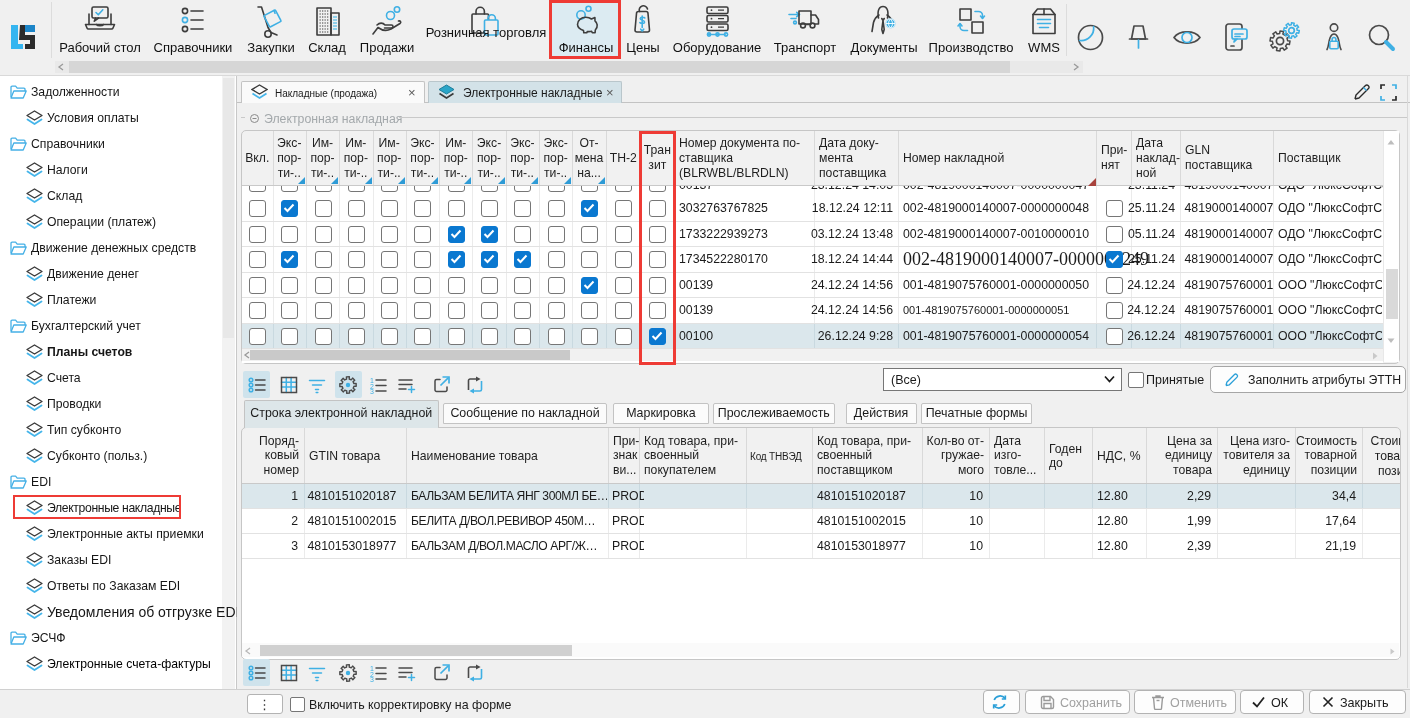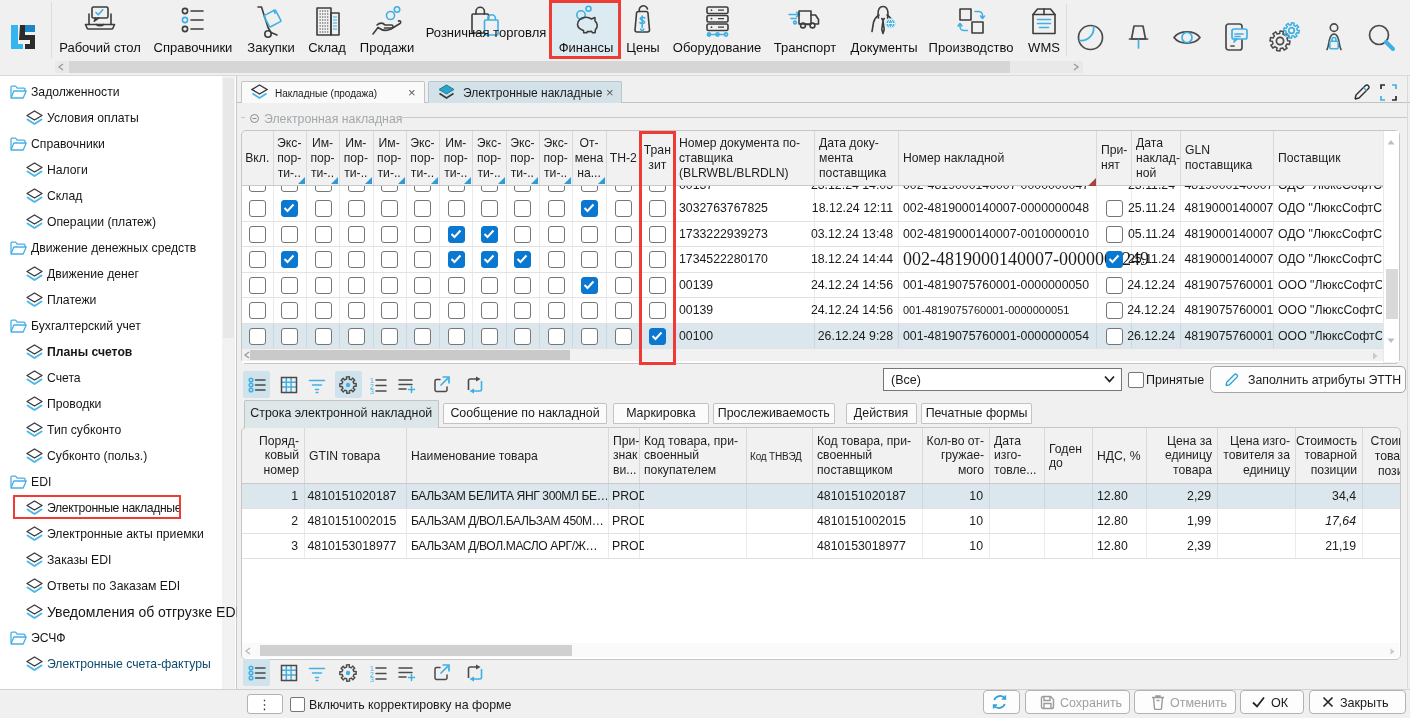--- a/index.html
+++ b/index.html
@@ -289,21 +289,21 @@
 <div class="tx" style="left:47px;top:612px;transform:translate(0,-50%) ;font-size:14px;color:#161616;text-align:center;">Уведомления об отгрузке EDI</div>
 <svg class="ab" style="left:10px;top:631px" width="17" height="14" viewBox="0 0 17 14" fill="none">
     <path d="M1 12 V2.2 a1 1 0 0 1 1-1 h3.6 l1.6 2 H14 a1 1 0 0 1 1 1 V6" stroke="#45b0e6" stroke-width="1.3" fill="none" stroke-linejoin="round"></path>
     <path d="M3.8 6 h12.4 L13.2 13 H1 Z" stroke="#45b0e6" stroke-width="1.3" fill="none" stroke-linejoin="round"></path>
   </svg>
 <div class="tx" style="left:31px;top:638px;transform:translate(0,-50%) ;font-size:12.2px;color:#161616;">ЭСЧФ</div>
 <svg class="ab" style="left:26px;top:656px" width="17" height="16" viewBox="0 0 17 16" fill="none">
     <path d="M8.5 1 L16 5.5 8.5 10 1 5.5 Z" stroke="#3a3a3a" stroke-width="1.4" fill="none" stroke-linejoin="round"></path>
     <path d="M1.5 9.5 L8.5 14 15.5 9.5" stroke="#45b5ea" stroke-width="1.8" fill="none" stroke-linejoin="round" stroke-linecap="round"></path>
   </svg>
-<div class="tx" style="left:47px;top:664px;transform:translate(0,-50%) ;font-size:12.2px;color:#0c4a6e;">Электронные счета-фактуры</div>
+<div class="tx" style="left:47px;top:664px;transform:translate(0,-50%) ;font-size:12.2px;color:#000000;">Электронные счета-фактуры</div>
 <div class="ab" style="left:13px;top:495px;width:164px;height:19.5px;border:2.5px solid #ee3b35;"></div>
 <div class="ab" style="left:237px;top:76px;width:1173px;height:642px;background:#f0f0f0"></div>
 <div class="ab" style="left:237px;top:102px;width:1173px;height:1px;background:#c3c3c3"></div>
 <div class="ab" style="left:241px;top:81px;width:184px;height:22px;background:#fafafa;border:1px solid #c3c3c3;border-bottom:none;border-radius:2px 2px 0 0;box-sizing:border-box"></div>
 <div class="ab" style="left:428px;top:81px;width:194px;height:22px;background:#d3e2e8;border:1px solid #b9c6cb;border-bottom:none;border-radius:2px 2px 0 0;box-sizing:border-box"></div>
 <svg class="ab" style="left:251px;top:84px" width="17" height="16" viewBox="0 0 17 16" fill="none">
     <path d="M8.5 1 L16 5.5 8.5 10 1 5.5 Z" stroke="#3a3a3a" stroke-width="1.4" fill="none"></path>
     <path d="M1.5 9.5 L8.5 14 15.5 9.5" stroke="#45b5ea" stroke-width="1.8" fill="none"></path>
   </svg>
 <div class="tx" style="left:275px;top:92.5px;transform:translate(0,-50%) ;font-size:10px;color:#1b1b1b;">Накладные (продажа)</div>
@@ -789,27 +789,27 @@
 <div class="tx" style="left:411px;width:196px;overflow:hidden;top:496.0px;transform:translate(0,-50%) ;font-size:12.1px;color:#1b1b1b;letter-spacing:-0.4px;">БАЛЬЗАМ БЕЛИТА ЯНГ 300МЛ БЕ…</div>
 <div class="tx" style="left:612px;width:32px;overflow:hidden;top:496.0px;transform:translate(0,-50%) ;font-size:12.3px;color:#1b1b1b;">PRODUCT</div>
 <div class="tx" style="left:817px;top:496.0px;transform:translate(0,-50%) ;font-size:12.3px;color:#1b1b1b;">4810151020187</div>
 <div class="tx" style="right:427px;top:496.0px;transform:translate(0,-50%) ;font-size:12.3px;color:#1b1b1b;">10</div>
 <div class="tx" style="left:1097px;top:496.0px;transform:translate(0,-50%) ;font-size:12.3px;color:#1b1b1b;">12.80</div>
 <div class="tx" style="right:199px;top:496.0px;transform:translate(0,-50%) ;font-size:12.3px;color:#1b1b1b;">2,29</div>
 <div class="tx" style="right:54px;top:496.0px;transform:translate(0,-50%) ;font-size:12.3px;color:#1b1b1b;">34,4</div>
 <div class="ab" style="left:242px;top:508px;width:1158px;height:1px;background:#e2e2e2"></div>
 <div class="tx" style="right:1112px;top:521.0px;transform:translate(0,-50%) ;font-size:12.3px;color:#1b1b1b;">2</div>
 <div class="tx" style="left:307.5px;top:521.0px;transform:translate(0,-50%) ;font-size:12.3px;color:#1b1b1b;">4810151002015</div>
-<div class="tx" style="left:411px;width:196px;overflow:hidden;top:521.0px;transform:translate(0,-50%) ;font-size:12.1px;color:#1b1b1b;letter-spacing:-0.4px;">БАЛЬЗАМ Д/ВОЛ.БАЛЬЗАМ 450М…</div>
+<div class="tx" style="left:411px;width:196px;overflow:hidden;top:521.0px;transform:translate(0,-50%) ;font-size:12.1px;color:#1b1b1b;letter-spacing:-0.4px;">БЕЛИТА Д/ВОЛ.РЕВИВОР 450М…</div>
 <div class="tx" style="left:612px;width:32px;overflow:hidden;top:521.0px;transform:translate(0,-50%) ;font-size:12.3px;color:#1b1b1b;">PRODUCT</div>
 <div class="tx" style="left:817px;top:521.0px;transform:translate(0,-50%) ;font-size:12.3px;color:#1b1b1b;">4810151002015</div>
 <div class="tx" style="right:427px;top:521.0px;transform:translate(0,-50%) ;font-size:12.3px;color:#1b1b1b;">10</div>
 <div class="tx" style="left:1097px;top:521.0px;transform:translate(0,-50%) ;font-size:12.3px;color:#1b1b1b;">12.80</div>
 <div class="tx" style="right:199px;top:521.0px;transform:translate(0,-50%) ;font-size:12.3px;color:#1b1b1b;">1,99</div>
-<div class="tx" style="right:54px;top:521.0px;transform:translate(0,-50%) ;font-size:12.3px;color:#1b1b1b;font-style:italic;">17,64</div>
+<div class="tx" style="right:54px;top:521.0px;transform:translate(0,-50%) ;font-size:12.3px;color:#1b1b1b;">17,64</div>
 <div class="ab" style="left:242px;top:533px;width:1158px;height:1px;background:#e2e2e2"></div>
 <div class="tx" style="right:1112px;top:546.0px;transform:translate(0,-50%) ;font-size:12.3px;color:#1b1b1b;">3</div>
 <div class="tx" style="left:307.5px;top:546.0px;transform:translate(0,-50%) ;font-size:12.3px;color:#1b1b1b;">4810153018977</div>
 <div class="tx" style="left:411px;width:196px;overflow:hidden;top:546.0px;transform:translate(0,-50%) ;font-size:12.1px;color:#1b1b1b;letter-spacing:-0.4px;">БАЛЬЗАМ Д/ВОЛ.МАСЛО АРГ/Ж…</div>
 <div class="tx" style="left:612px;width:32px;overflow:hidden;top:546.0px;transform:translate(0,-50%) ;font-size:12.3px;color:#1b1b1b;">PRODUCT</div>
 <div class="tx" style="left:817px;top:546.0px;transform:translate(0,-50%) ;font-size:12.3px;color:#1b1b1b;">4810153018977</div>
 <div class="tx" style="right:427px;top:546.0px;transform:translate(0,-50%) ;font-size:12.3px;color:#1b1b1b;">10</div>
 <div class="tx" style="left:1097px;top:546.0px;transform:translate(0,-50%) ;font-size:12.3px;color:#1b1b1b;">12.80</div>
 <div class="tx" style="right:199px;top:546.0px;transform:translate(0,-50%) ;font-size:12.3px;color:#1b1b1b;">2,39</div>
 <div class="tx" style="right:54px;top:546.0px;transform:translate(0,-50%) ;font-size:12.3px;color:#1b1b1b;">21,19</div>

